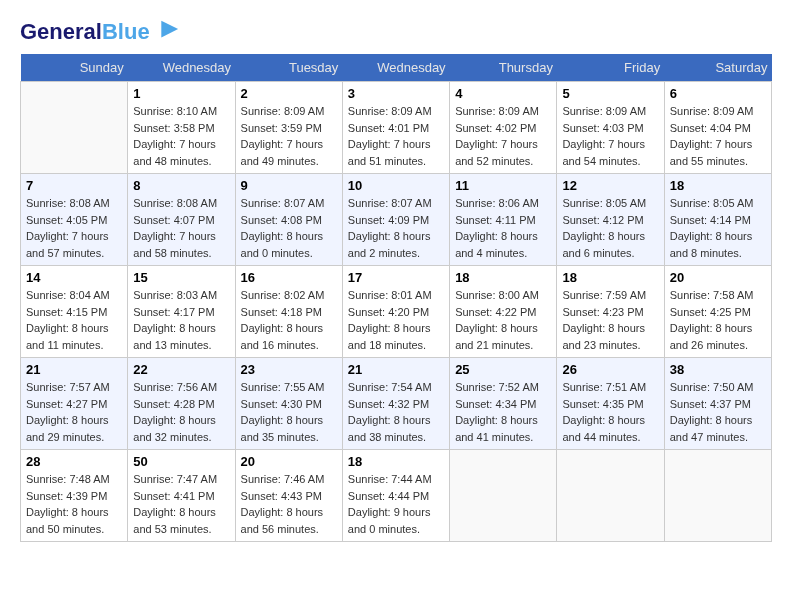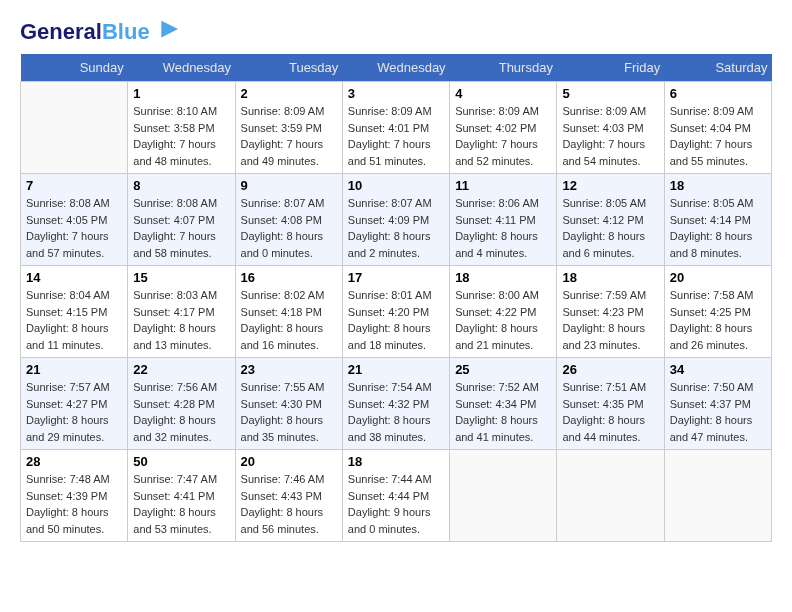--- a/index.html
+++ b/index.html
@@ -228,21 +228,21 @@
         </td>
         <td>
           <span class="day-num">25</span>
           <div class="day-info">Sunrise: 7:52 AM<br>Sunset: 4:34 PM<br>Daylight: 8 hours and 41 minutes.</div>
         </td>
         <td>
           <span class="day-num">26</span>
           <div class="day-info">Sunrise: 7:51 AM<br>Sunset: 4:35 PM<br>Daylight: 8 hours and 44 minutes.</div>
         </td>
         <td>
-          <span class="day-num">34</span>
+          <span class="day-num">38</span>
           <div class="day-info">Sunrise: 7:50 AM<br>Sunset: 4:37 PM<br>Daylight: 8 hours and 47 minutes.</div>
         </td>
       </tr>
       <tr>
         <td>
           <span class="day-num">28</span>
           <div class="day-info">Sunrise: 7:48 AM<br>Sunset: 4:39 PM<br>Daylight: 8 hours and 50 minutes.</div>
         </td>
         <td>
           <span class="day-num">50</span>

